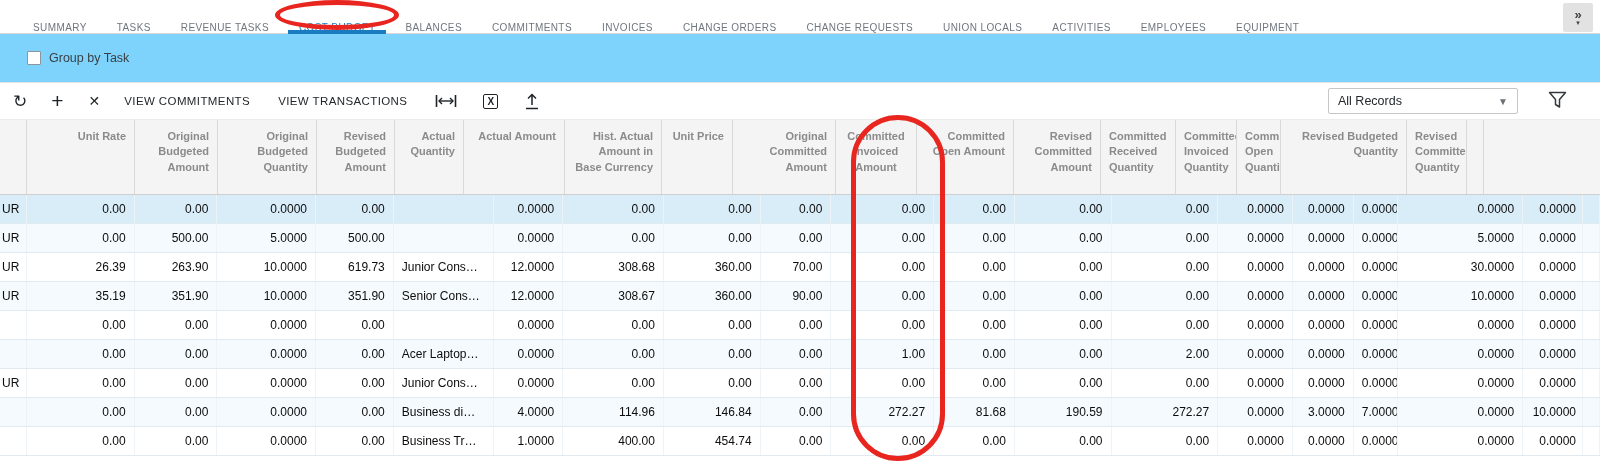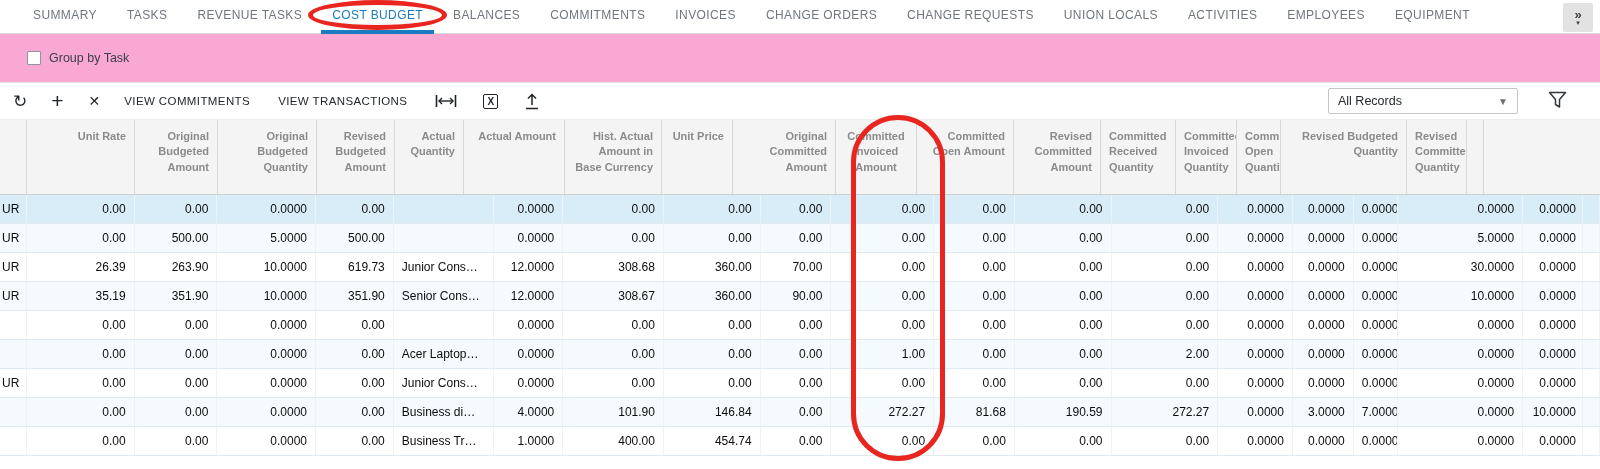--- a/index.html
+++ b/index.html
@@ -9,22 +9,22 @@
     background:#ffffff; font-family:"Liberation Sans", sans-serif;
   }
 
   
   .tabbar {
     height:34px; border-bottom:1px solid #d8d8d8;
     display:flex; align-items:stretch; padding-left:18px; position:relative;
     background:#fff;
   }
   .tab {
-    position:relative; display:flex; align-items:flex-start;
-    padding:8px 15px; font-size:12px; letter-spacing:.4px;
+    position:relative; display:flex; align-items:flex-end;
+    padding:0 15px; font-size:10px; letter-spacing:.4px;
     color:#6f767d; white-space:nowrap; cursor:pointer;
   }
   .tab.active { color:#1a7cc0; }
   .tab .underline {
     position:absolute; left:4px; right:4px; bottom:-1px; height:4px;
     background:#1a7cc0; display:none;
   }
   .tab.active .underline { display:block; }
   .tab .red-ellipse {
     display:none; position:absolute; left:-9px; right:-9px; top:0px; bottom:3px;
@@ -35,21 +35,21 @@
     position:absolute; right:7px; top:3px; width:30px; height:29px;
     background:#e2e2e2; border-radius:2px; display:flex; flex-direction:column;
     align-items:center; justify-content:center; cursor:pointer; color:#3c4246;
   }
   .overflow-btn .chev { font-size:13px; font-weight:bold; line-height:11px; }
   .overflow-btn .tri { font-size:7px; line-height:6px; color:#3c4246; }
 
   
   .groupbar {
     height:49px; display:flex; align-items:center; padding-left:27px;
-    border-bottom:1px solid #e4e4e4; background:#f9a8d4;
+    border-bottom:1px solid #e4e4e4; background:#7dd3fc;
   }
   .checkbox {
     width:14px; height:14px; border:1px solid #8d969d; background:#fff;
     margin-right:8px; border-radius:1px; cursor:pointer;
   }
   .groupbar label { font-size:12.5px; color:#3a3f44; cursor:pointer; }
 
   
   .toolbar {
     height:36px; display:flex; align-items:center; padding-left:13px;
@@ -383,21 +383,21 @@
         <div class="g-cell a-left" style="width: 12px;"></div>
       </div>
       <div class="g-row tint">
         <div class="g-cell a-left" style="width: 27px; padding-left: 2px;"></div>
         <div class="g-cell a-right" style="width: 108px;">0.00</div>
         <div class="g-cell a-right" style="width: 83px;">0.00</div>
         <div class="g-cell a-right" style="width: 99px;">0.0000</div>
         <div class="g-cell a-right" style="width: 78px;">0.00</div>
         <div class="g-cell a-left" style="width: 101px;">Business di…</div>
         <div class="g-cell a-right" style="width: 69px;">4.0000</div>
-        <div class="g-cell a-right" style="width: 101px;">101.90</div>
+        <div class="g-cell a-right" style="width: 101px;">114.96</div>
         <div class="g-cell a-right" style="width: 97px;">146.84</div>
         <div class="g-cell a-right" style="width: 71px;">0.00</div>
         <div class="g-cell a-right" style="width: 103px;">272.27</div>
         <div class="g-cell a-right" style="width: 81px;">81.68</div>
         <div class="g-cell a-right" style="width: 97px;">190.59</div>
         <div class="g-cell a-right" style="width: 107px;">272.27</div>
         <div class="g-cell a-right" style="width: 75px;">0.0000</div>
         <div class="g-cell a-right" style="width: 61px;">3.0000</div>
         <div class="g-cell clip-right" style="width: 44px;">7.0000</div>
         <div class="g-cell a-right" style="width: 126px;">0.0000</div>

